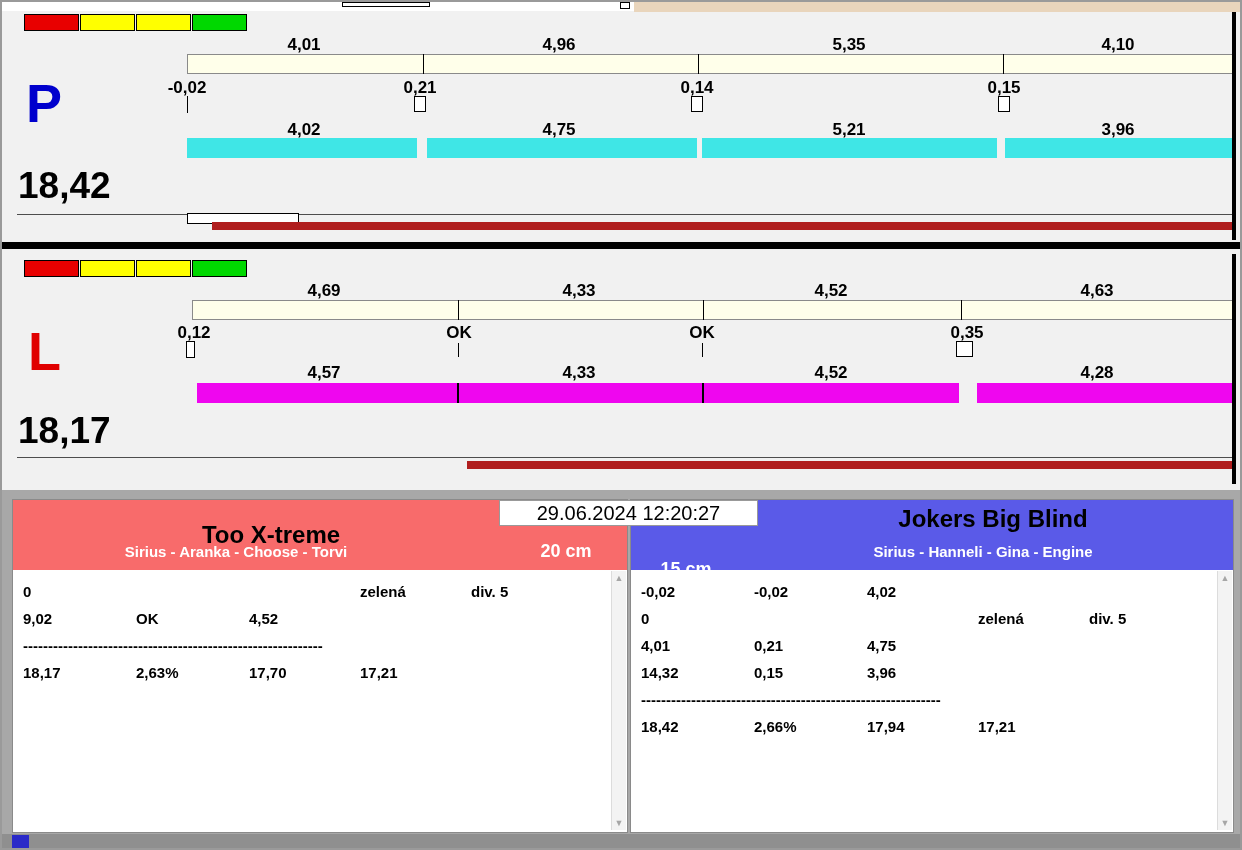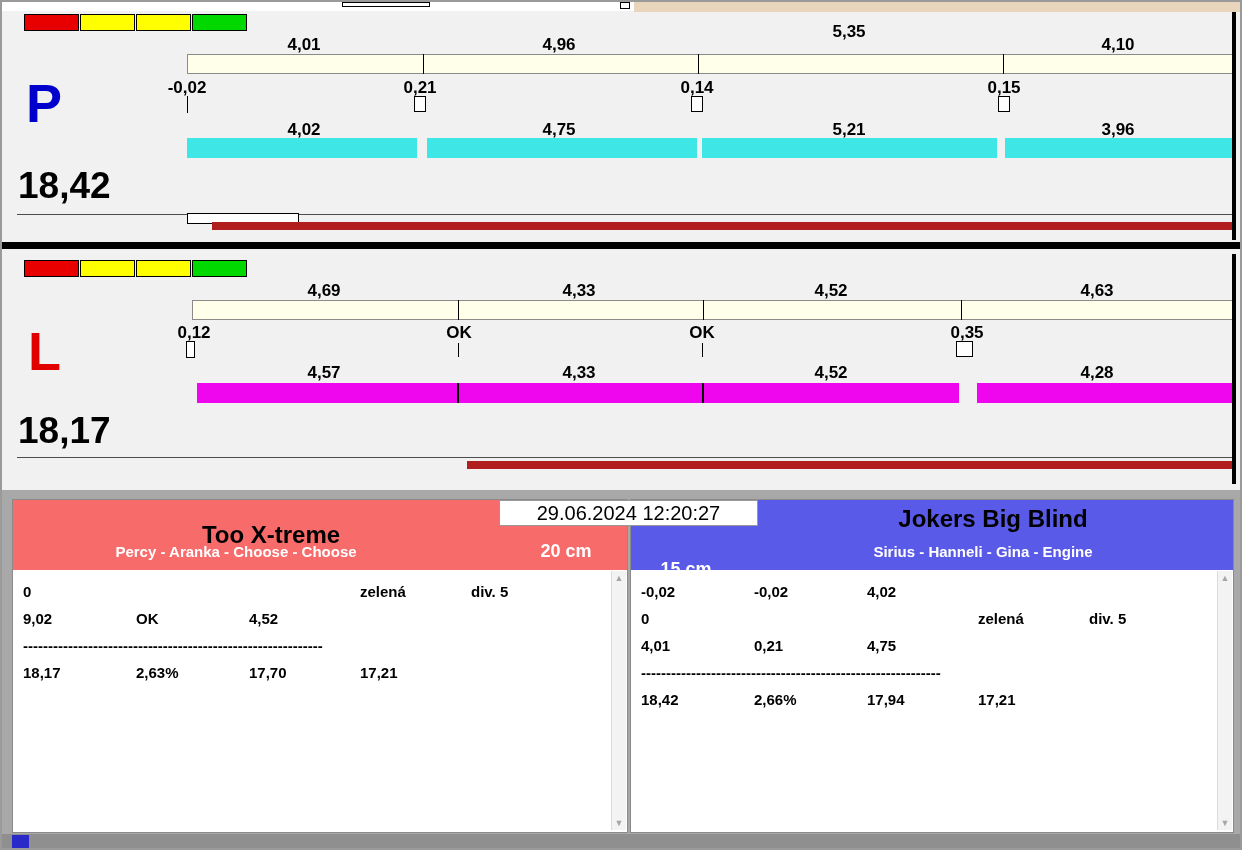--- a/index.html
+++ b/index.html
@@ -60,21 +60,21 @@
   <div class="frag" style="left:618px;top:0;width:10px;height:7px;"></div>
 
   <div class="lane" style="top:10px;height:230px;">
     <div class="status-box" style="left: 22px; top: 2px; background-color: rgb(232, 0, 0);"></div>
     <div class="status-box" style="left: 78px; top: 2px; background-color: rgb(255, 255, 0);"></div>
     <div class="status-box" style="left: 134px; top: 2px; background-color: rgb(255, 255, 0);"></div>
     <div class="status-box" style="left: 190px; top: 2px; background-color: rgb(0, 216, 0);"></div>
 
     <div class="val" style="left:260px;top:23px;">4,01</div>
     <div class="val" style="left:515px;top:23px;">4,96</div>
-    <div class="val" style="left:805px;top:10px;">5,35</div>
+    <div class="val" style="left:805px;top:23px;">5,35</div>
     <div class="val" style="left:1074px;top:23px;">4,10</div>
 
     <div class="range-bar" style="left:185px;top:42px;width:1047px;">
       <div class="range-div" style="left:235px;"></div>
       <div class="range-div" style="left:510px;"></div>
       <div class="range-div" style="left:815px;"></div>
     </div>
 
     <div class="val" style="left:143px;top:66px;">-0,02</div>
     <div class="val" style="left:376px;top:66px;">0,21</div>
@@ -156,21 +156,21 @@
     <div class="right-edge" style="left:1230px;top:2px;height:230px;"></div>
   </div>
 
   <div class="bottom-region" style="left:0;top:488px;width:1242px;height:362px;"></div>
   <div class="bottom-strip" style="left:0;top:832px;width:1242px;height:18px;"></div>
   <div class="blue-square" style="left:10px;top:833px;width:17px;height:15px;background:#2A2AC8;"></div>
 
   <div class="panel" style="left:10px;top:497px;width:616px;height:334px;">
     <div class="panel-header" style="background-color: rgb(248, 107, 107);"></div>
     <div class="panel-title" style="left:0;top:21px;width:516px;">Too X-treme</div>
-    <div class="panel-subtitle" style="left:0;top:43px;width:446px;">Percy - Aranka - Choose - Choose</div>
+    <div class="panel-subtitle" style="left:0;top:43px;width:446px;">Sirius - Aranka - Choose - Torvi</div>
     <div class="size-label" style="left:505px;top:41px;width:96px;">20 cm</div>
     <div class="panel-content">
       <div class="row">
         <span class="cell c1">0</span><span class="cell c2"></span><span class="cell c3"></span><span class="cell c4">zelená</span><span class="cell">div. 5</span>
       </div>
       <div class="row">
         <span class="cell c1">9,02</span><span class="cell c2">OK</span><span class="cell c3">4,52</span><span class="cell c4"></span><span class="cell"></span>
       </div>
       <div class="row">
         <span class="cell c1">------------------------------------------------------------</span>
@@ -194,20 +194,23 @@
       <div class="row">
         <span class="cell c1">-0,02</span><span class="cell c2">-0,02</span><span class="cell c3">4,02</span><span class="cell c4"></span><span class="cell"></span>
       </div>
       <div class="row">
         <span class="cell c1">0</span><span class="cell c2"></span><span class="cell c3"></span><span class="cell c4">zelená</span><span class="cell">div. 5</span>
       </div>
       <div class="row">
         <span class="cell c1">4,01</span><span class="cell c2">0,21</span><span class="cell c3">4,75</span><span class="cell c4"></span><span class="cell"></span>
       </div>
       <div class="row">
+        <span class="cell c1">14,32</span><span class="cell c2">0,15</span><span class="cell c3">3,96</span><span class="cell c4"></span><span class="cell"></span>
+      </div>
+      <div class="row">
         <span class="cell c1">------------------------------------------------------------</span>
       </div>
       <div class="row">
         <span class="cell c1">18,42</span><span class="cell c2">2,66%</span><span class="cell c3">17,94</span><span class="cell c4">17,21</span><span class="cell"></span>
       </div>
     </div>
     <div class="scrollbar">
       <div class="sb-arrow sb-up">▲</div>
       <div class="sb-arrow sb-down">▼</div>
     </div>

